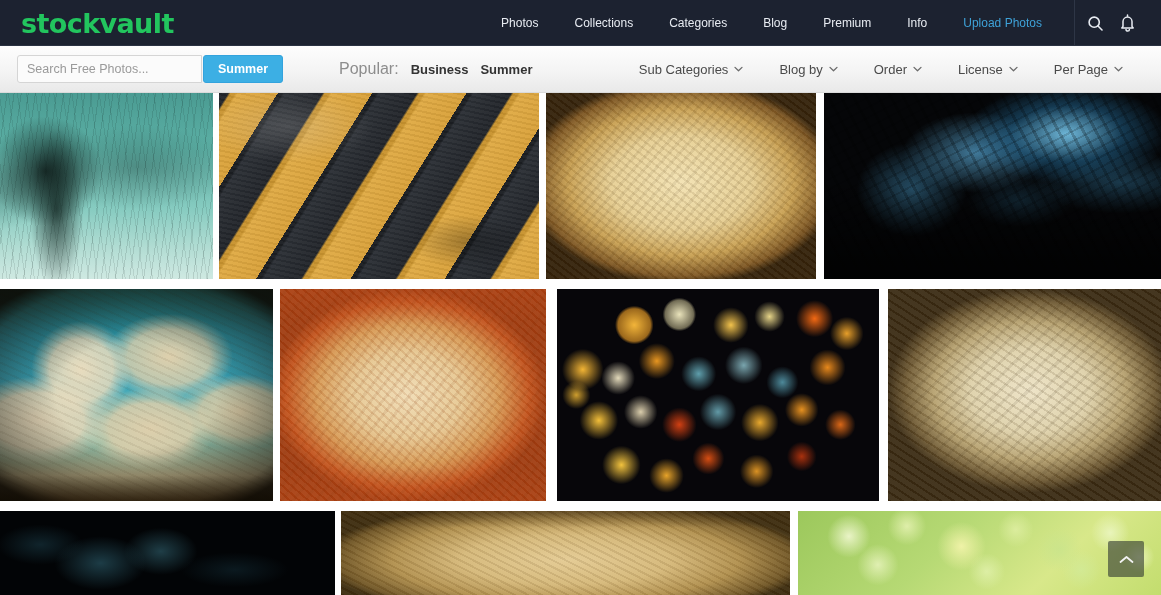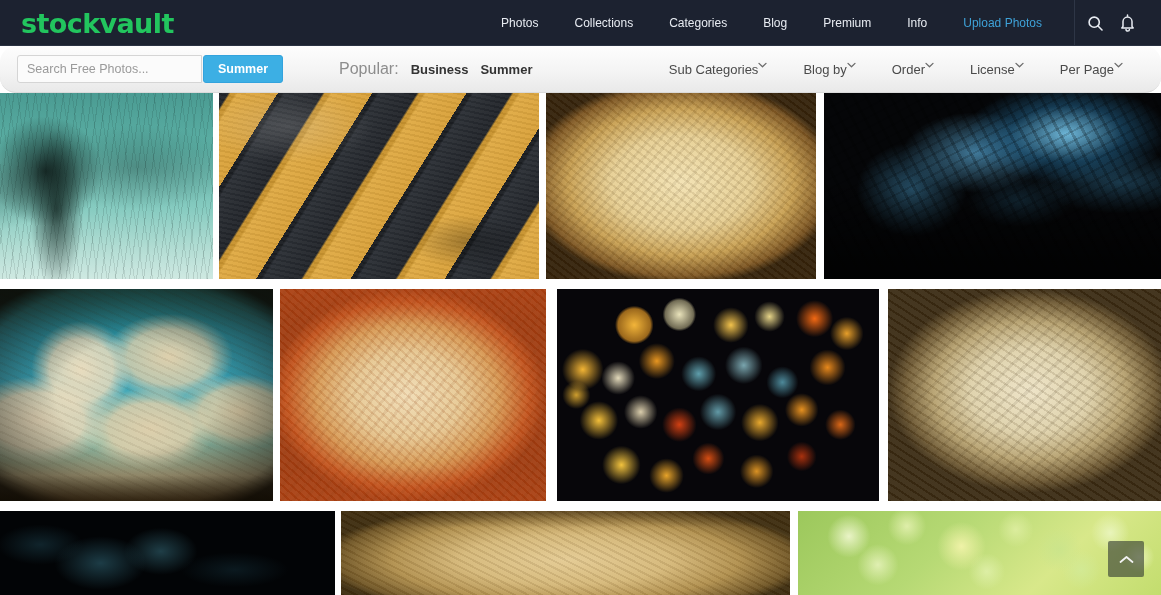--- a/index.html
+++ b/index.html
@@ -75,21 +75,20 @@
   
   #filterbar {
     position: absolute;
     top: 46px; left: 0;
     width: 1161px;
     height: 47px;
     background: linear-gradient(to bottom, #fdfdfd 0%, #f4f4f4 55%, #e9e9e9 100%);
     border-bottom: 1px solid #dadada;
     display: flex;
     align-items: center;
-    border-radius: 16px;
   }
   #searchinput {
     margin-left: 17px;
     width: 185px;
     height: 28px;
     border: 1px solid #d5d5d5;
     border-radius: 3px 0 0 3px;
     background: #fbfbfb;
     padding: 0 9px;
     font-size: 12.5px;
@@ -126,20 +125,22 @@
     cursor: pointer;
   }
   .filters {
     margin-left: auto;
     display: flex;
     align-items: center;
     padding-right: 20px;
   }
   .filter-item {
     display: flex;
+    align-items: center;
+    gap: 6px;
     color: #4a4a4a;
     font-size: 13px;
     padding: 0 18px;
     cursor: pointer;
     white-space: nowrap;
   }
   .chev { display:block; }
 
   
   #grid {

